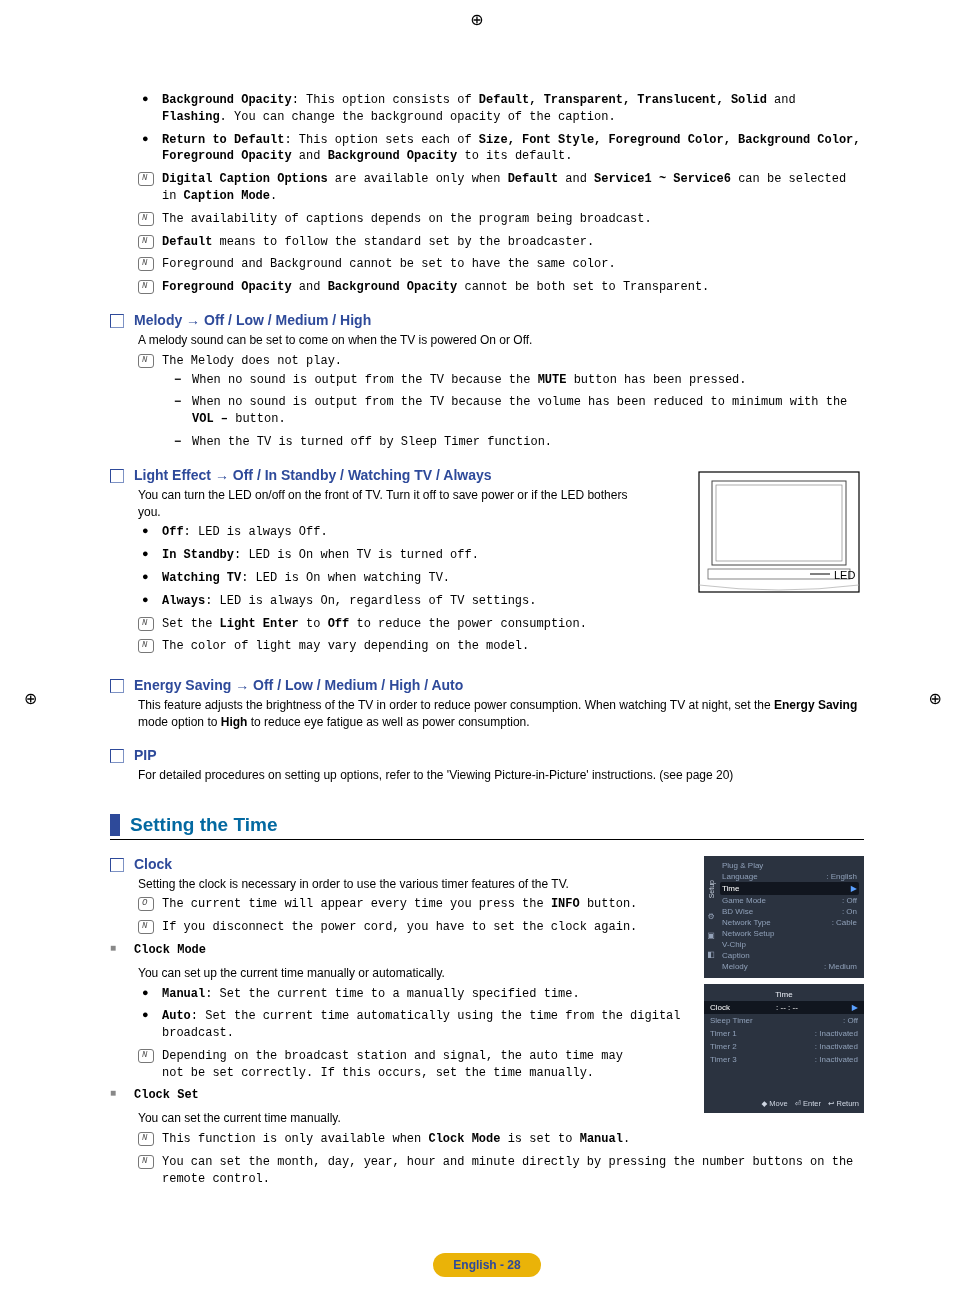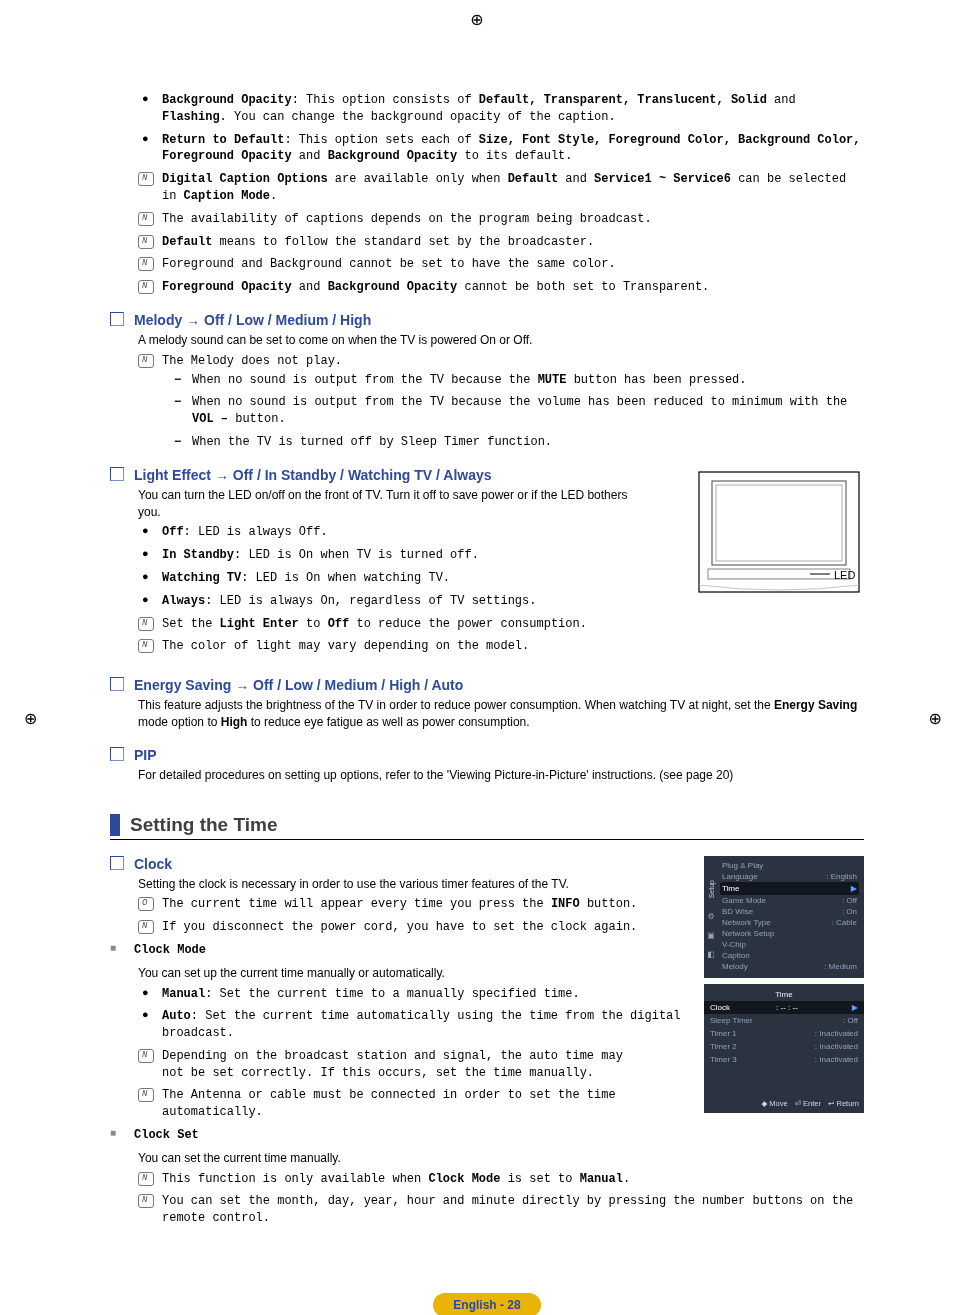--- a/index.html
+++ b/index.html
@@ -72,21 +72,21 @@
     content: "■";
     color: #888;
     position: absolute;
     left: 0;
     top: 0;
     font-size: 10px;
   }
   .bold { font-weight: bold; }
   .q-head {
     display: flex;
-    align-items: flex-start;
+    align-items: flex-end;
     margin: 16px 0 4px 0;
   }
   .q-head .qmark {
     display: inline-block;
     width: 14px; height: 14px;
     border: 1.5px solid #2e4a9a;
     border-right-color: #7d92c4;
     border-bottom-color: #7d92c4;
     margin-right: 10px;
   }
@@ -105,21 +105,21 @@
   }
   .section-bar {
     width: 10px;
     height: 22px;
     background: #2e4a9a;
     margin-right: 10px;
   }
   .section-title {
     font-size: 19px;
     font-weight: bold;
-    color: #404040;
+    color: #0369a1;
   }
   .page-footer {
     text-align: center;
     margin-top: 60px;
   }
   .page-footer .pill {
     display: inline-block;
     background: #eab308;
     border-radius: 14px;
     padding: 5px 20px;
@@ -407,21 +407,20 @@
           <span class="bold">Clock Mode</span>
         </li>
       </ul>
       <div class="body-text">You can set up the current time manually or automatically.</div>
       <ul class="bullet">
         <li><b>Manual</b>: Set the current time to a manually specified time.</li>
         <li><b>Auto</b>: Set the current time automatically using the time from the digital broadcast.</li>
       </ul>
       <ul class="note" style="max-width:510px">
         <li>Depending on the broadcast station and signal, the auto time may not be set correctly. If this occurs, set the time manually.</li>
-        <li>The Antenna or cable must be connected in order to set the time automatically.</li>
       </ul>
 
       <ul class="square-list" style="margin-left:0">
         <li>
           <span class="bold">Clock Set</span>
         </li>
       </ul>
       <div class="body-text">You can set the current time manually.</div>
       <ul class="note">
         <li>This function is only available when <b>Clock Mode</b> is set to <b>Manual</b>.</li>

